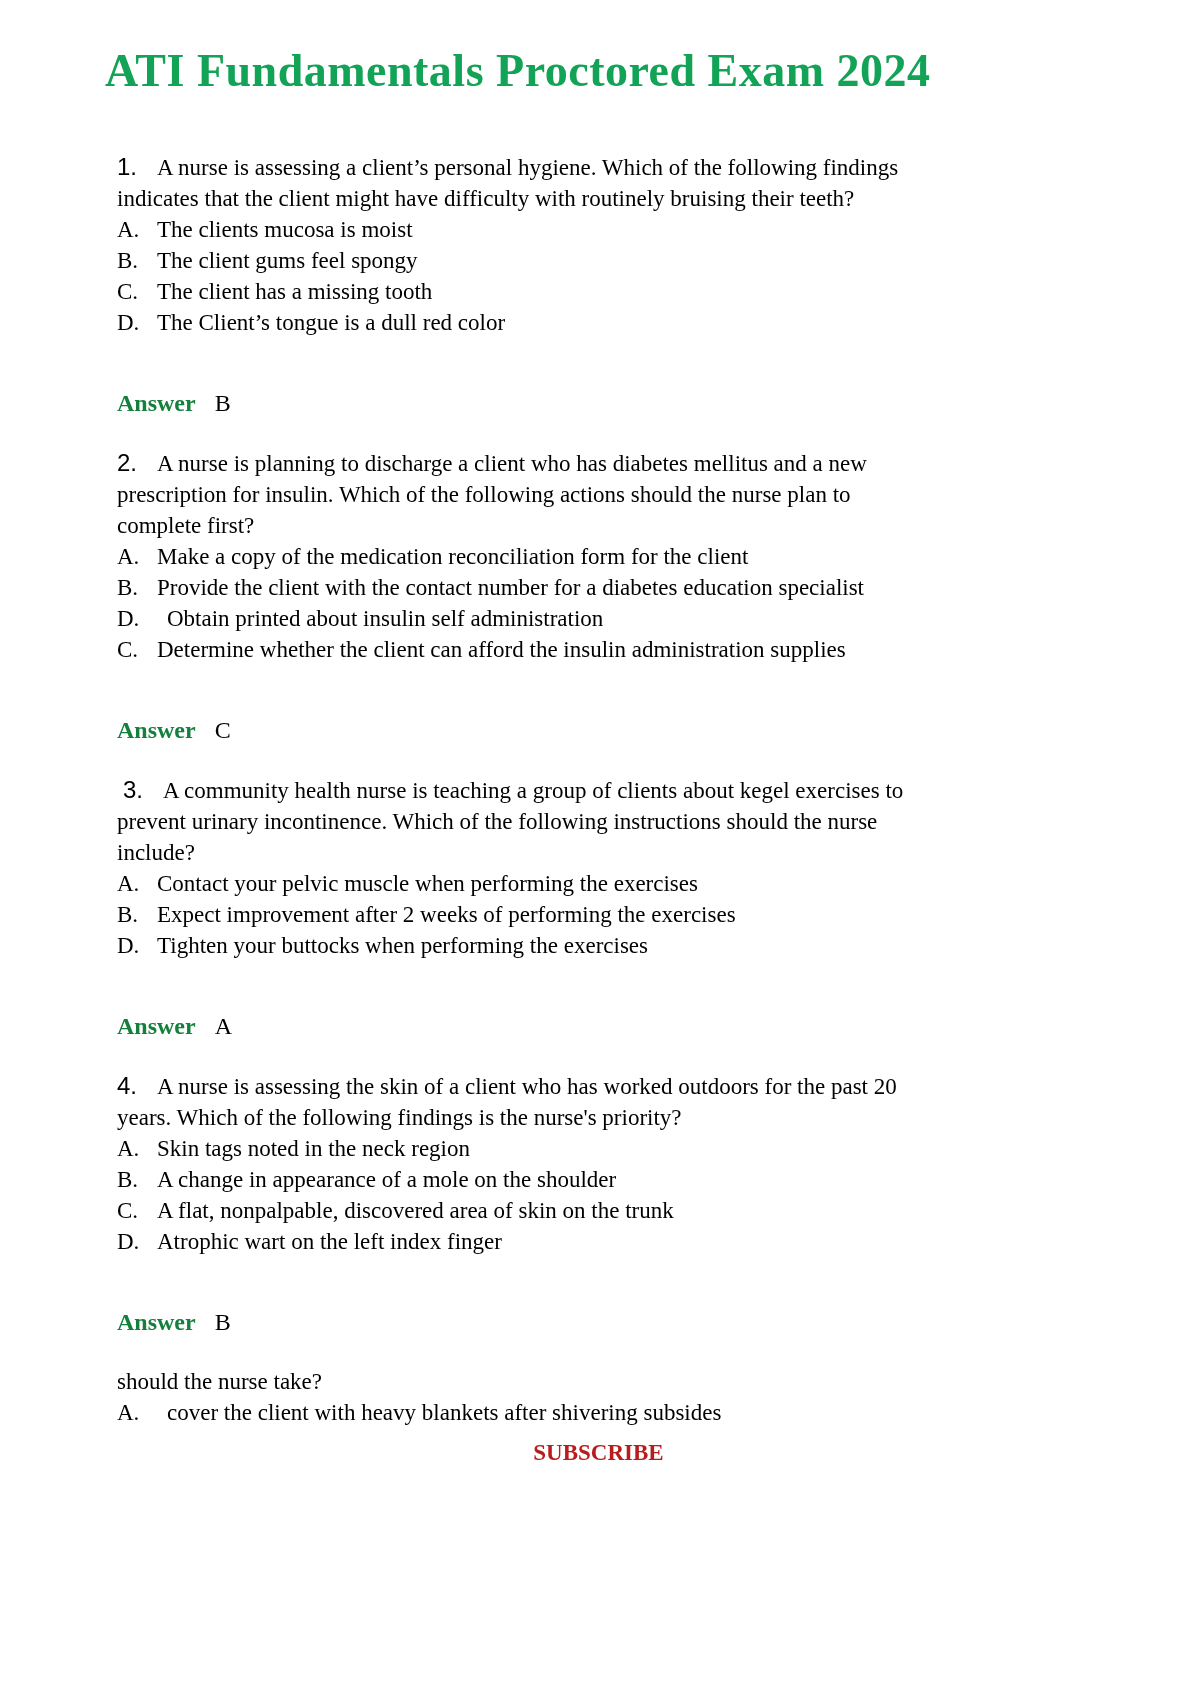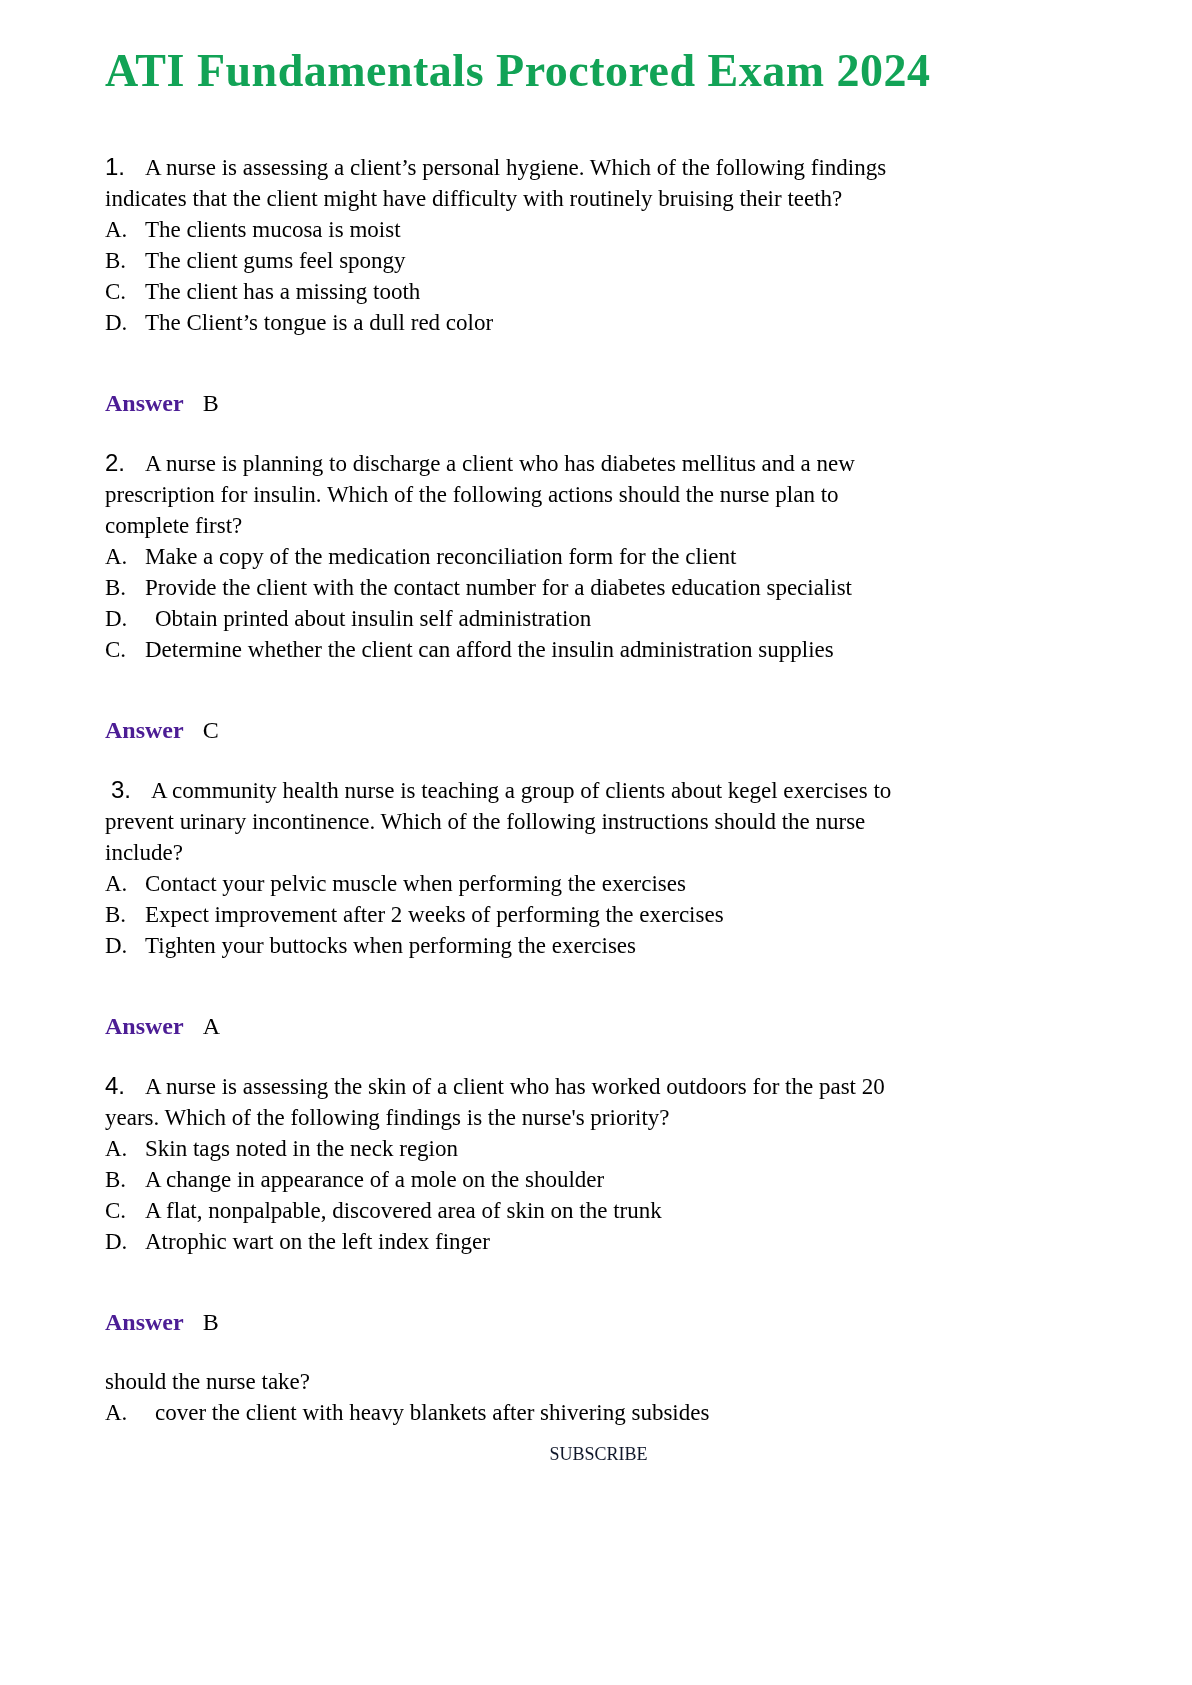--- a/index.html
+++ b/index.html
@@ -22,21 +22,21 @@
   .doc-title {
     margin-top: 44px;
     margin-bottom: 54px;
     font-family: "Liberation Serif", serif;
     font-size: 46px;
     font-weight: bold;
     color: #12a356;
     letter-spacing: 0.5px;
     white-space: nowrap;
   }
-  .question { margin: 0; }
+  .question { margin: 12px; }
   .qline, .opt {
     line-height: 31px;
     white-space: nowrap;
     margin: 0;
   }
   .qnum {
     font-family: "Liberation Sans", sans-serif;
     font-size: 24px;
     display: inline-block;
     min-width: 27px;
@@ -48,37 +48,37 @@
     width: 40px;
   }
   .opt.wide-gap .olabel { width: 50px; }
   .answer-line {
     margin-top: 49px;
     margin-bottom: 27px;
     line-height: 33px;
     white-space: nowrap;
   }
   .answer-word {
-    color: #4c1d95;
+    color: #15803d;
     font-weight: bold;
     font-size: 24px;
   }
   .answer-letter {
     margin-left: 19px;
     font-size: 24px;
   }
   .subscribe-row {
     margin-top: 12px;
     text-align: center;
   }
   .subscribe-link {
     font-family: "Liberation Serif", serif;
-    font-size: 18px;
-    font-weight: normal;
-    color: #0f172a;
+    font-size: 23px;
+    font-weight: bold;
+    color: #b91c1c;
     text-decoration: none;
     cursor: pointer;
   }
 </style>
 </head>
 <body>
 
 <div class="page">
 
   <h1 class="doc-title">ATI Fundamentals Proctored Exam 2024</h1>

